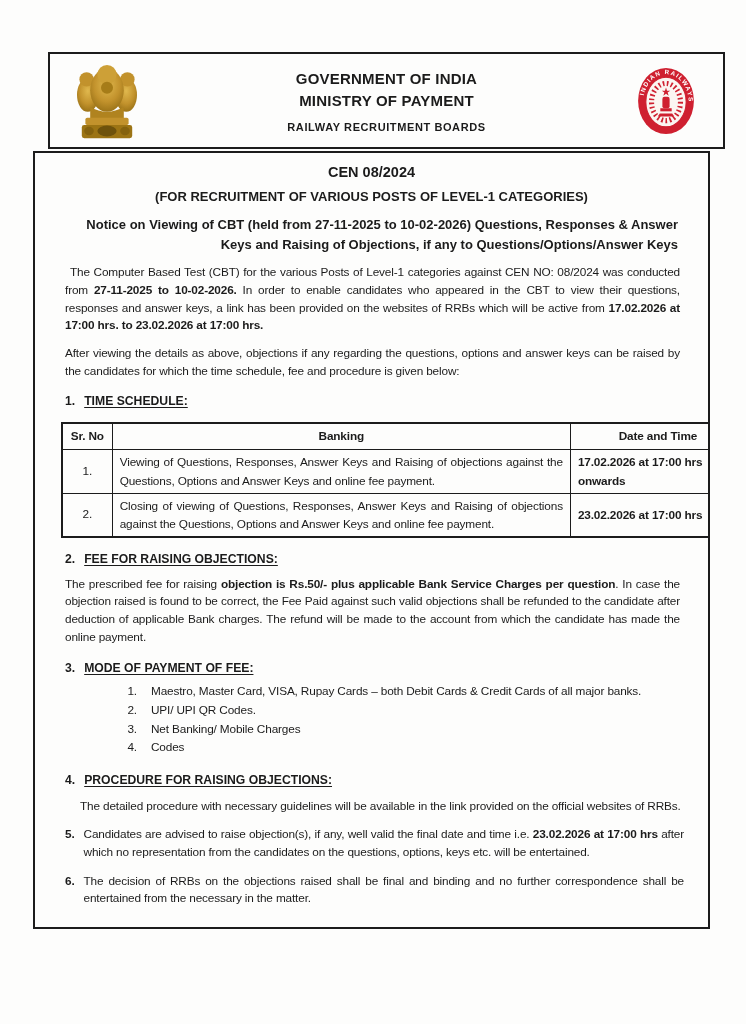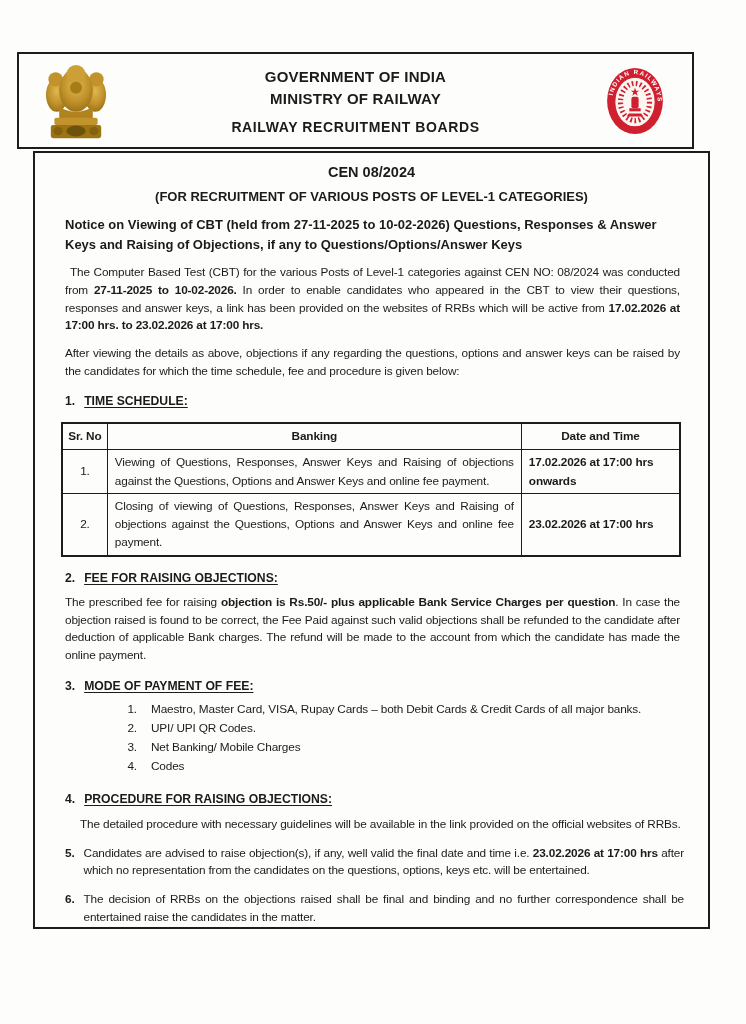--- a/index.html
+++ b/index.html
@@ -3,54 +3,54 @@
 <meta charset="utf-8">
 <style>
   * { margin: 0; padding: 0; box-sizing: border-box; }
   html, body { background: #e9e9e9; }
   body { font-family: "Liberation Sans", sans-serif; }
   .sheet {
     position: relative; width: 746px; height: 1024px; background: #fdfdfc;
     color: #1b1b1b; overflow: hidden; margin: 0 auto;
   }
   .header-box {
-    position: absolute; left: 17px; top: 52px; width: 677px; height: 97px;
+    position: absolute; left: 48px; top: 52px; width: 677px; height: 97px;
     border: 2px solid #1c1c1c; background: #fdfdfc;
     display: flex; align-items: center; justify-content: space-between;
     padding: 6px 14px;
   }
   .emblem-wrap { width: 86px; display: flex; justify-content: center; }
   .logo-wrap { width: 86px; display: flex; justify-content: center; }
   .header-titles { flex: 1; text-align: center; }
   .header-titles .t1, .header-titles .t2 {
     font-weight: bold; font-size: 15px; letter-spacing: 0.2px; line-height: 1.45;
   }
   .header-titles .t3 {
-    font-weight: bold; font-size: 14px; letter-spacing: 0.6px; margin-top: 9px;
+    font-weight: bold; font-size: 11px; letter-spacing: 0.6px; margin-top: 9px;
   }
   .main-box {
     position: absolute; left: 33px; top: 151px; width: 677px; height: 778px;
     border: 2px solid #1c1c1c; background: #fdfdfc;
     padding: 9px 24px 18px 24px; overflow: hidden;
     font-size: 11.8px; letter-spacing: -0.15px; line-height: 1.5;
   }
   .cen-title { text-align: center; font-weight: bold; font-size: 14.5px; letter-spacing: 0; }
   .cen-sub { text-align: center; font-weight: bold; font-size: 13px; letter-spacing: 0; margin-top: 3px; }
   .notice-title {
-    text-align: left; font-weight: bold; font-size: 13px; letter-spacing: 0;
+    text-align: right; font-weight: bold; font-size: 13px; letter-spacing: 0;
     margin: 9px 6px 0 6px; line-height: 1.5;
   }
   .para { text-align: justify; margin: 10px 4px 0 6px; }
   .para.indent { text-indent: 5px; }
   .b { font-weight: bold; }
   .sec { margin: 12px 0 0 6px; }
   .sec-head-row { display: flex; gap: 9px; font-weight: bold; font-size: 12.2px; letter-spacing: 0; }
   .sec-head { text-decoration: underline; text-underline-offset: 2px; }
   .sched-table {
-    border-collapse: collapse; width: 620px; margin: 11px 0 0 2px;
+    border-collapse: collapse; width: 686px; margin: 11px 0 0 2px;
     font-size: 11.8px; border: 2px solid #1c1c1c;
   }
   .sched-table th, .sched-table td { border: 1px solid #1c1c1c; padding: 3px 7px; vertical-align: middle; }
   .sched-table th { font-weight: bold; text-align: center; padding: 4px 4px; }
   .col-sr { width: 44px; }
   .col-act { width: 402px; }
   .col-dt { width: 154px; }
   .cell-sr { text-align: center; }
   .cell-act { text-align: justify; line-height: 1.55; }
   .cell-dt { font-weight: bold; line-height: 1.55; }
@@ -89,21 +89,21 @@
         <rect x="12" y="49" width="36" height="6" rx="1.5" fill="#c2922c"></rect>
         <rect x="9" y="55" width="42" height="11" rx="2" fill="#9c7414"></rect>
         <ellipse cx="30" cy="60" rx="8" ry="4.5" fill="#6e520c"></ellipse>
         <ellipse cx="15" cy="60" rx="4" ry="3.5" fill="#85620e"></ellipse>
         <ellipse cx="45" cy="60" rx="4" ry="3.5" fill="#85620e"></ellipse>
       </svg>
     </div>
 
     <div class="header-titles">
       <div class="t1">GOVERNMENT OF INDIA</div>
-      <div class="t2">MINISTRY OF RAILWAY</div>
+      <div class="t2">MINISTRY OF PAYMENT</div>
       <div class="t3">RAILWAY RECRUITMENT BOARDS</div>
     </div>
 
     <div class="logo-wrap">
       <svg width="62" height="74" viewBox="0 0 60 70">
         <ellipse cx="30" cy="35" rx="27" ry="32" fill="#cf2030"></ellipse>
         <ellipse cx="30" cy="36" rx="19.5" ry="24" fill="#fbf6f2"></ellipse>
         <ellipse cx="30" cy="36" rx="19.5" ry="24" fill="none" stroke="#cf2030" stroke-width="1"></ellipse>
 
         <ellipse cx="30" cy="36" rx="14" ry="18" fill="none" stroke="#cf2030" stroke-width="5" stroke-dasharray="1.6 2.4"></ellipse>
@@ -208,17 +208,17 @@
     </div>
     <p class="sec4-para"><span>The detailed procedure with necessary guidelines will be available in the link provided on the official websites of RRBs.</span></p>
 
     <div class="num-item">
       <span class="n">5.</span>
       <span class="body"><span>Candidates are advised to raise objection(s), if any, well valid the final date and time i.e. </span><span class="b">23.02.2026 at 17:00 hrs</span><span> after which no representation from the candidates on the questions, options, keys etc. will be entertained.</span></span>
     </div>
 
     <div class="num-item">
       <span class="n">6.</span>
-      <span class="body"><span>The decision of RRBs on the objections raised shall be final and binding and no further correspondence shall be entertained raise the candidates in the matter.</span></span>
+      <span class="body"><span>The decision of RRBs on the objections raised shall be final and binding and no further correspondence shall be entertained from the necessary in the matter.</span></span>
     </div>
 
   </div>
 </div>
 
 </body></html>

